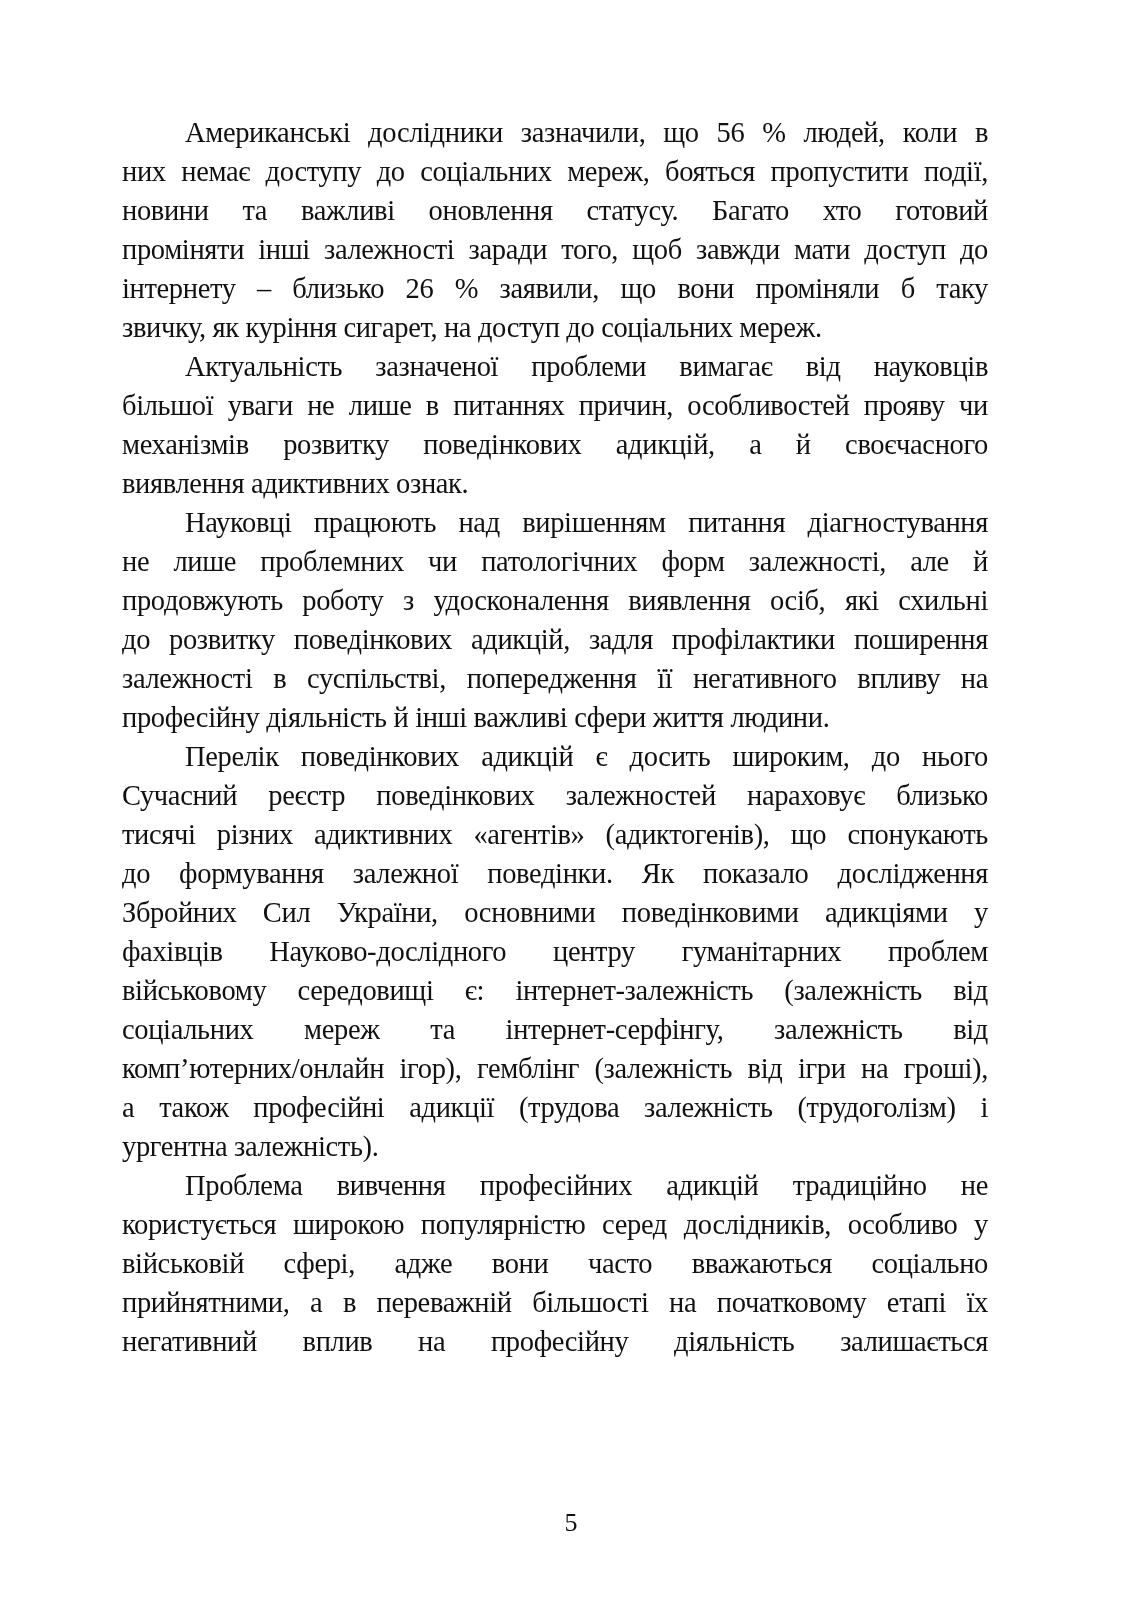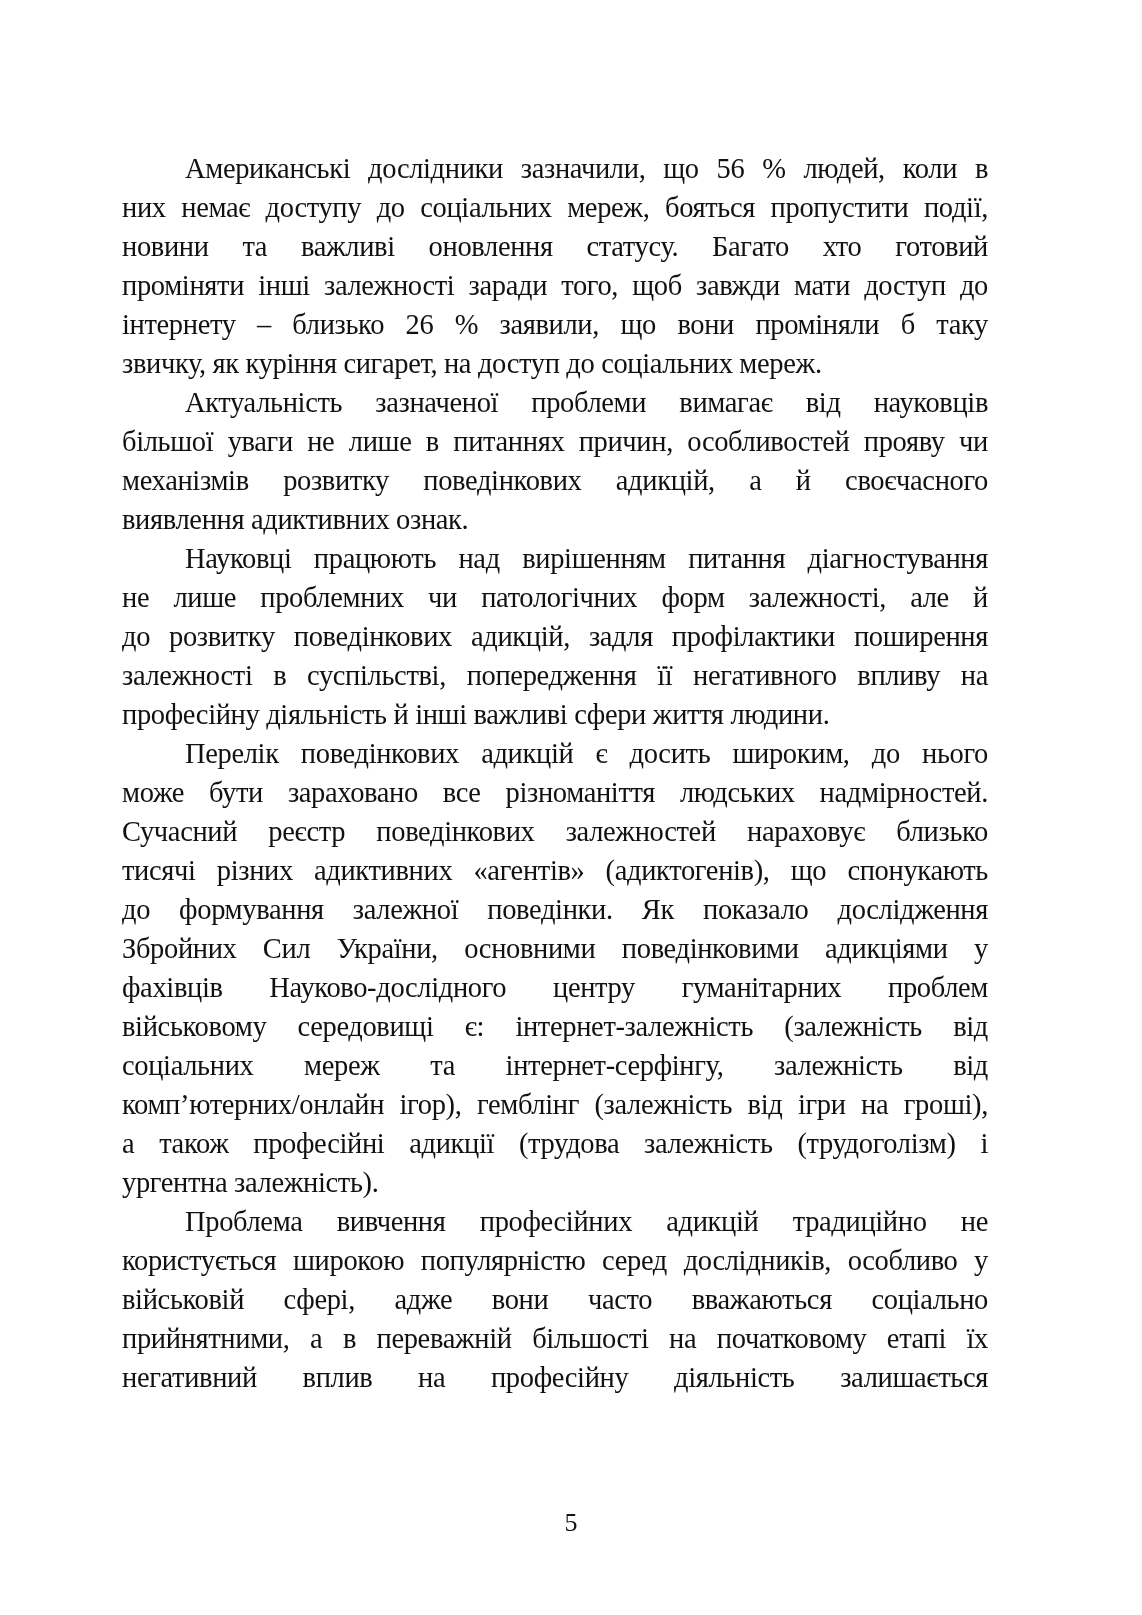--- a/index.html
+++ b/index.html
@@ -43,21 +43,20 @@
     }
     .line.last {
       text-align-last: left;
     }
     .line-inner {
       display: inline-block;
       width: 100%;
       white-space: normal;
       text-align: justify;
       text-align-last: justify;
-      margin-top: 36px;
     }
     .line.last .line-inner {
       text-align-last: left;
     }
     .page-number {
       position: absolute;
       left: 0;
       width: 1142px;
       top: 1508px;
       text-align: center;
@@ -85,28 +84,28 @@
     <div class="para-block">
       <span class="line first"><span class="line-inner">Актуальність зазначеної проблеми вимагає від науковців</span></span>
       <span class="line"><span class="line-inner">більшої уваги не лише в питаннях причин, особливостей прояву чи</span></span>
       <span class="line"><span class="line-inner">механізмів розвитку поведінкових адикцій, а й своєчасного</span></span>
       <span class="line last"><span class="line-inner">виявлення адиктивних ознак.</span></span>
     </div>
 
     <div class="para-block">
       <span class="line first"><span class="line-inner">Науковці працюють над вирішенням питання діагностування</span></span>
       <span class="line"><span class="line-inner">не лише проблемних чи патологічних форм залежності, але й</span></span>
+      <span class="line"><span class="line-inner">продовжують роботу з удосконалення виявлення осіб, які схильні</span></span>
       <span class="line"><span class="line-inner">до розвитку поведінкових адикцій, задля профілактики поширення</span></span>
       <span class="line"><span class="line-inner">залежності в суспільстві, попередження її негативного впливу на</span></span>
       <span class="line last"><span class="line-inner">професійну діяльність й інші важливі сфери життя людини.</span></span>
     </div>
 
     <div class="para-block">
       <span class="line first"><span class="line-inner">Перелік поведінкових адикцій є досить широким, до нього</span></span>
-      <span class="line"><span class="line-inner">може бути зараховано все різноманіття людських надмірностей.</span></span>
       <span class="line"><span class="line-inner">Сучасний реєстр поведінкових залежностей нараховує близько</span></span>
       <span class="line"><span class="line-inner">тисячі різних адиктивних «агентів» (адиктогенів), що спонукають</span></span>
       <span class="line"><span class="line-inner">до формування залежної поведінки. Як показало дослідження</span></span>
       <span class="line"><span class="line-inner">Збройних Сил України, основними поведінковими адикціями у</span></span>
       <span class="line"><span class="line-inner">фахівців Науково-дослідного центру гуманітарних проблем</span></span>
       <span class="line"><span class="line-inner">військовому середовищі є: інтернет-залежність (залежність від</span></span>
       <span class="line"><span class="line-inner">соціальних мереж та інтернет-серфінгу, залежність від</span></span>
       <span class="line"><span class="line-inner">комп’ютерних/онлайн ігор), гемблінг (залежність від ігри на гроші),</span></span>
       <span class="line"><span class="line-inner">а також професійні адикції (трудова залежність (трудоголізм) і</span></span>
       <span class="line last"><span class="line-inner">ургентна залежність).</span></span>

